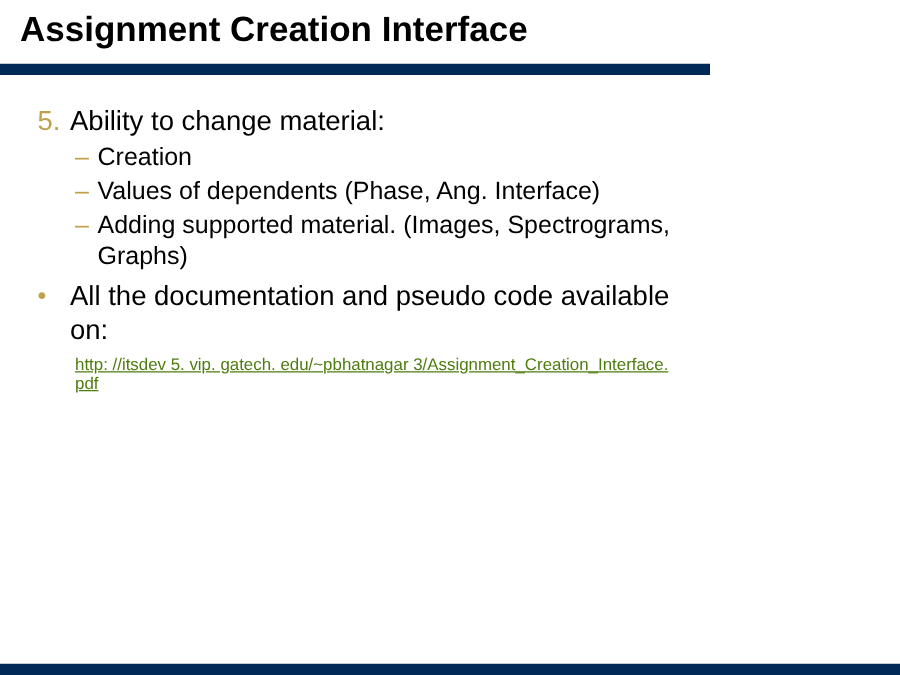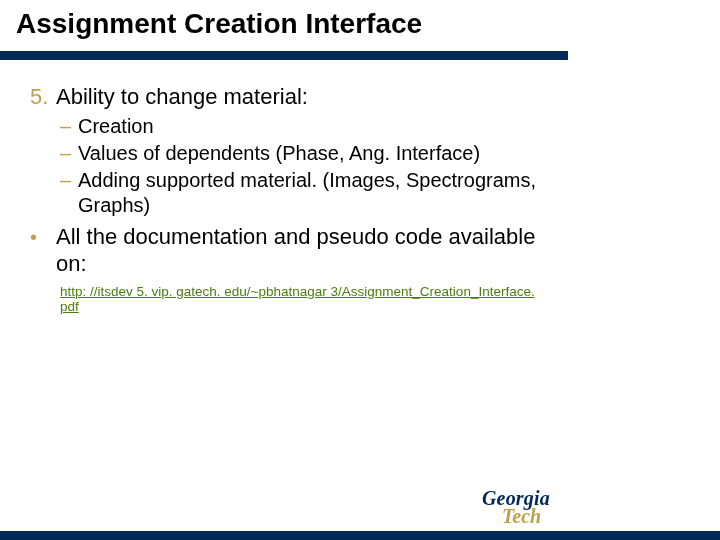--- a/index.html
+++ b/index.html
@@ -164,19 +164,15 @@
       <div class="marker">•</div>
       <div class="txt">All the documentation and pseudo code available on:</div>
     </div>
 
     <div class="link-line">
       <a href="#">http: //itsdev 5. vip. gatech. edu/~pbhatnagar 3/Assignment_Creation_Interface. pdf</a>
     </div>
 
   </div>
 
-  <div class="logo-wrap">
-    <div class="logo-georgia">Georgia</div>
-    <div class="logo-tech">Tech</div>
-  </div>
 
   <div class="footer-band"></div>
 </div>
 
 </body></html>

